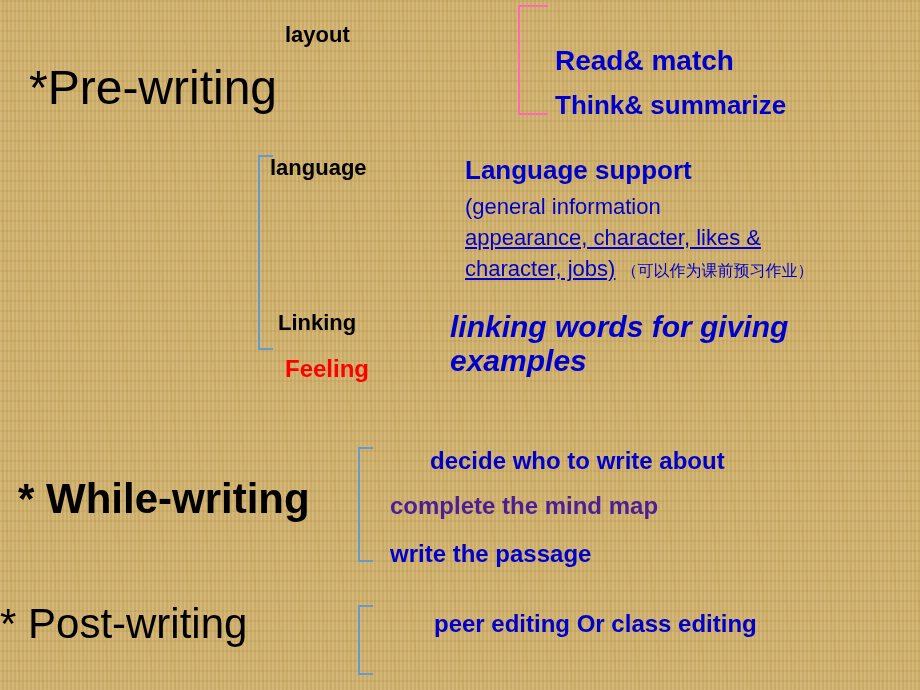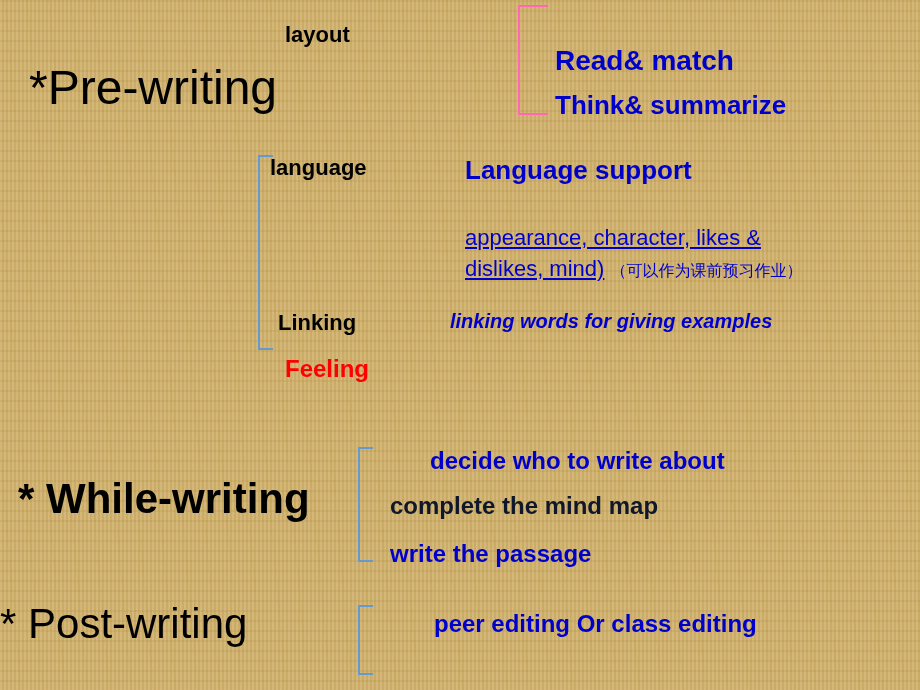--- a/index.html
+++ b/index.html
@@ -173,21 +173,21 @@
     .chinese-note {
       font-size: 16px;
       color: #0000cc;
     }
 
     
     .linking-words-text {
       position: absolute;
       top: 310px;
       left: 450px;
-      font-size: 20px;
+      font-size: 30px;
       font-weight: bold;
       color: #0000cc;
       font-style: italic;
     }
 
     
     .decide-text {
       position: absolute;
       top: 447px;
       left: 390px;
@@ -197,21 +197,21 @@
       margin-left: 40px;
     }
 
     
     .mind-map-text {
       position: absolute;
       top: 492px;
       left: 390px;
       font-size: 24px;
       font-weight: bold;
-      color: #0f172a;
+      color: #4c1d95;
       text-align: right;
     }
 
     
     .write-passage-text {
       position: absolute;
       top: 540px;
       left: 390px;
       font-size: 24px;
       font-weight: bold;
@@ -329,23 +329,23 @@
 
   <div class="read-match-text">Read&amp; match</div>
 
   <div class="think-summarize-text">Think&amp; summarize</div>
 
   <div class="bracket-left-pre"></div>
 
   <div class="language-support-text">Language support</div>
 
   <div class="general-info-text">
-    <br>
+    <span>(general information</span><br>
     <span class="underlined">appearance, character, likes &amp;</span><br>
-    <span class="underlined">dislikes, mind)</span>
+    <span class="underlined">character, jobs)</span>
     <span class="chinese-note">（可以作为课前预习作业）</span>
   </div>
 
   <div class="linking-words-text">linking words for giving examples</div>
 
   <div class="bracket-while"></div>
 
   <div class="decide-text">decide who to write about</div>
 
   <div class="mind-map-text">complete the mind map</div>

